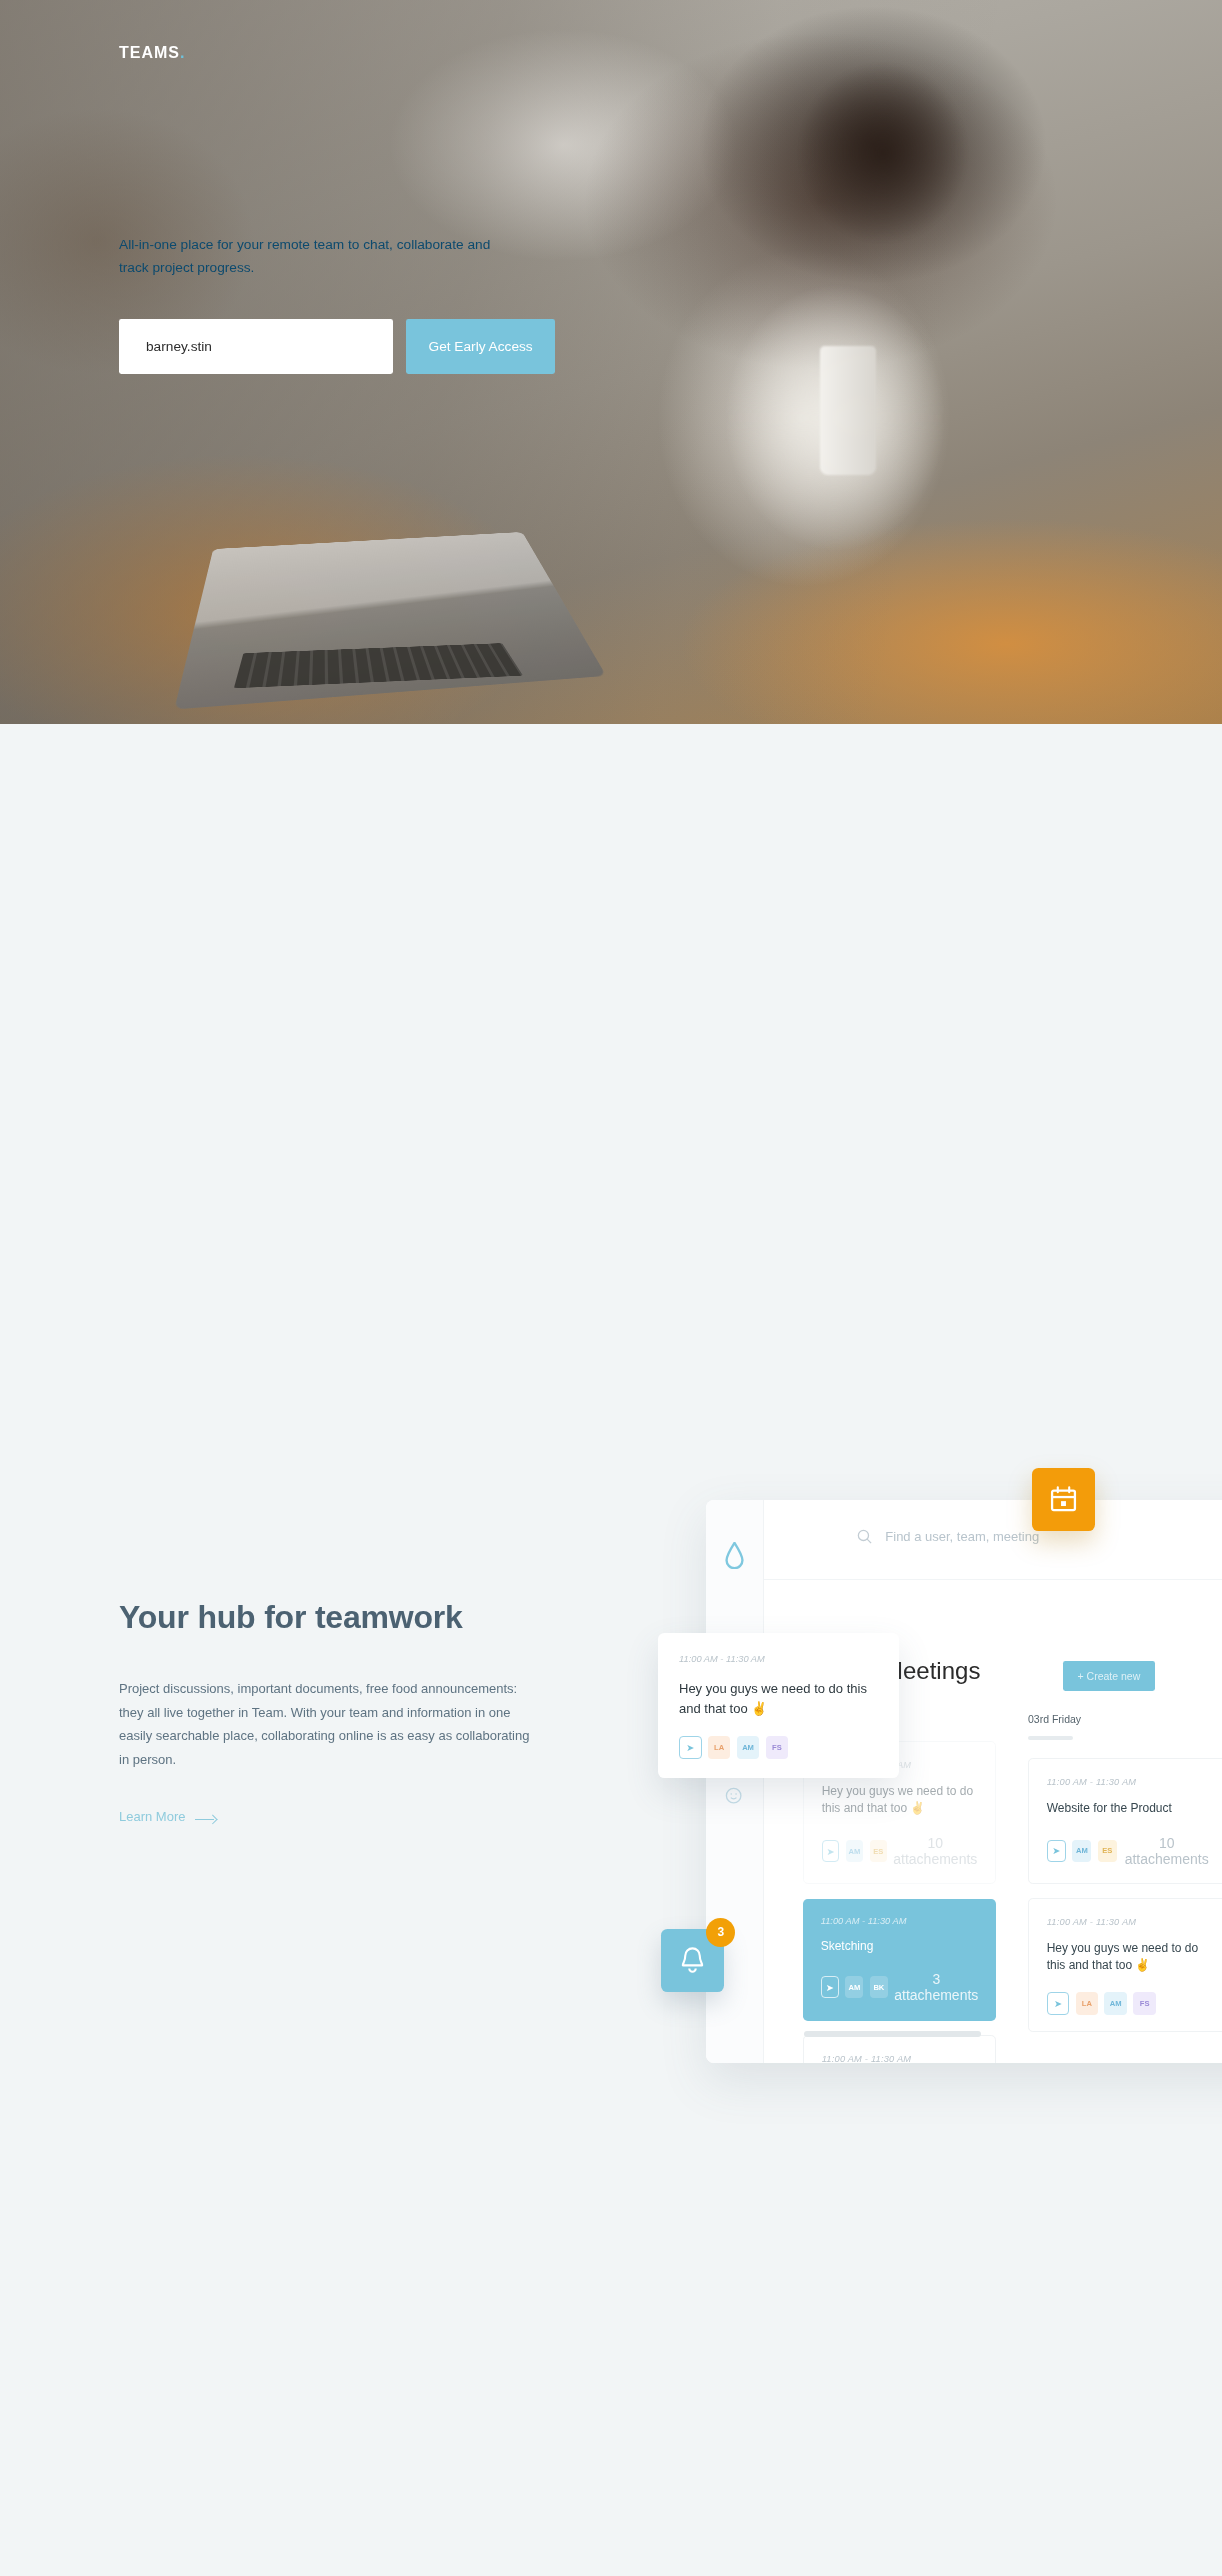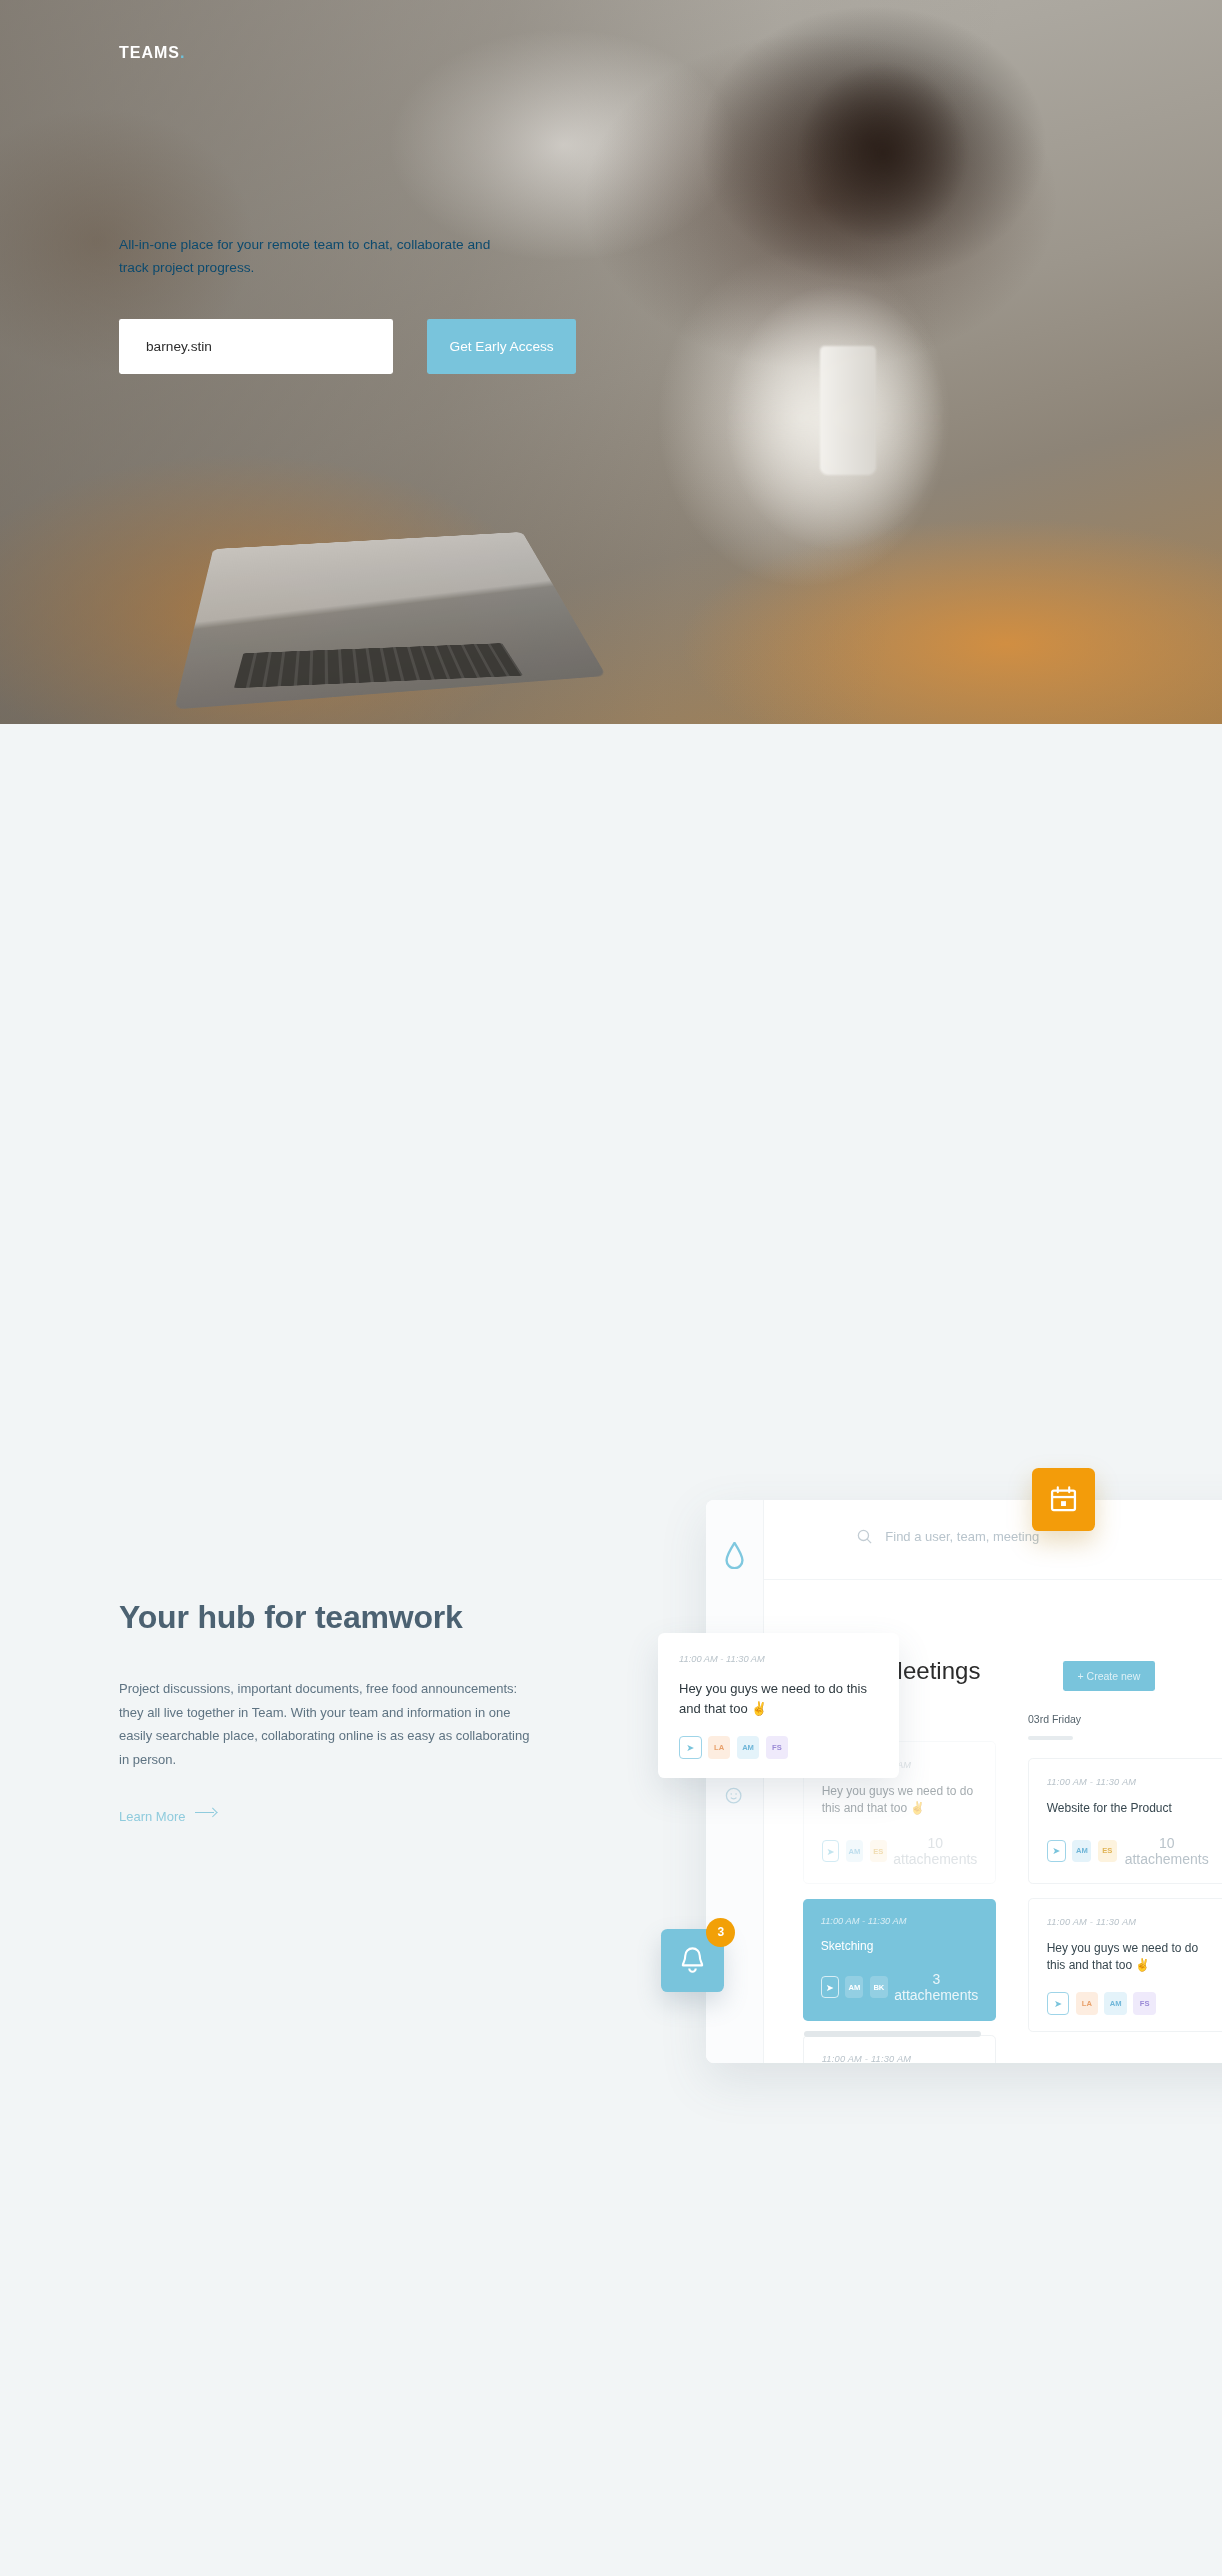--- a/index.html
+++ b/index.html
@@ -99,37 +99,37 @@
     color: #0c4a6e; font-size: 13.7px; line-height: 1.68; margin-top: 32px;
     max-width: 378px; font-weight: 400;
   }
   .signup { display: flex; margin-top: 40px; }
   .signup input {
     width: 274px; height: 55px; border: none; border-radius: 2.4px;
     padding: 0 27px; font-size: 13.7px; color: #2c2c2c;
     font-family: "Liberation Sans", sans-serif; background: #fff; outline: none;
   }
   .signup button {
-    height: 55px; border: none; border-radius: 2.4px; margin-left: 34px;
+    height: 55px; border: none; border-radius: 2.4px; margin-left: 13px;
     background: #79C4DC; color: #fff; font-size: 13.7px; padding: 0 22.5px;
     font-family: "Liberation Sans", sans-serif; cursor: pointer; white-space: nowrap;
   }
 
   
   .section { position: relative; width: 1222px; }
   .txtcol { width: 418px; }
   .txtcol h2 {
     font-size: 32px; line-height: 1.28; color: #4C6272; font-weight: 700;
     letter-spacing: -0.2px;
   }
   .txtcol p {
     font-size: 13px; line-height: 1.82; color: #5E7382; margin-top: 39px;
   }
   .learn {
-    display: inline-flex; align-items: flex-start; gap: 9.7px; margin-top: 37px;
+    display: inline-flex; align-items: flex-end; gap: 9.7px; margin-top: 37px;
     color: #8FCBDD; font-size: 13px; text-decoration: none;
   }
   .learn .arrow { width: 21px; height: 8px; position: relative; display:inline-block;}
   .learn .arrow:before {
     content:""; position:absolute; left:0; top:3.2px; width:19.3px; height:1.2px; background:#8FCBDD;
   }
   .learn .arrow:after {
     content:""; position:absolute; right:0; top:0.4px; width:6.4px; height:6.4px;
     border-top:1.2px solid #8FCBDD; border-right:1.2px solid #8FCBDD; transform: rotate(45deg);
   }

